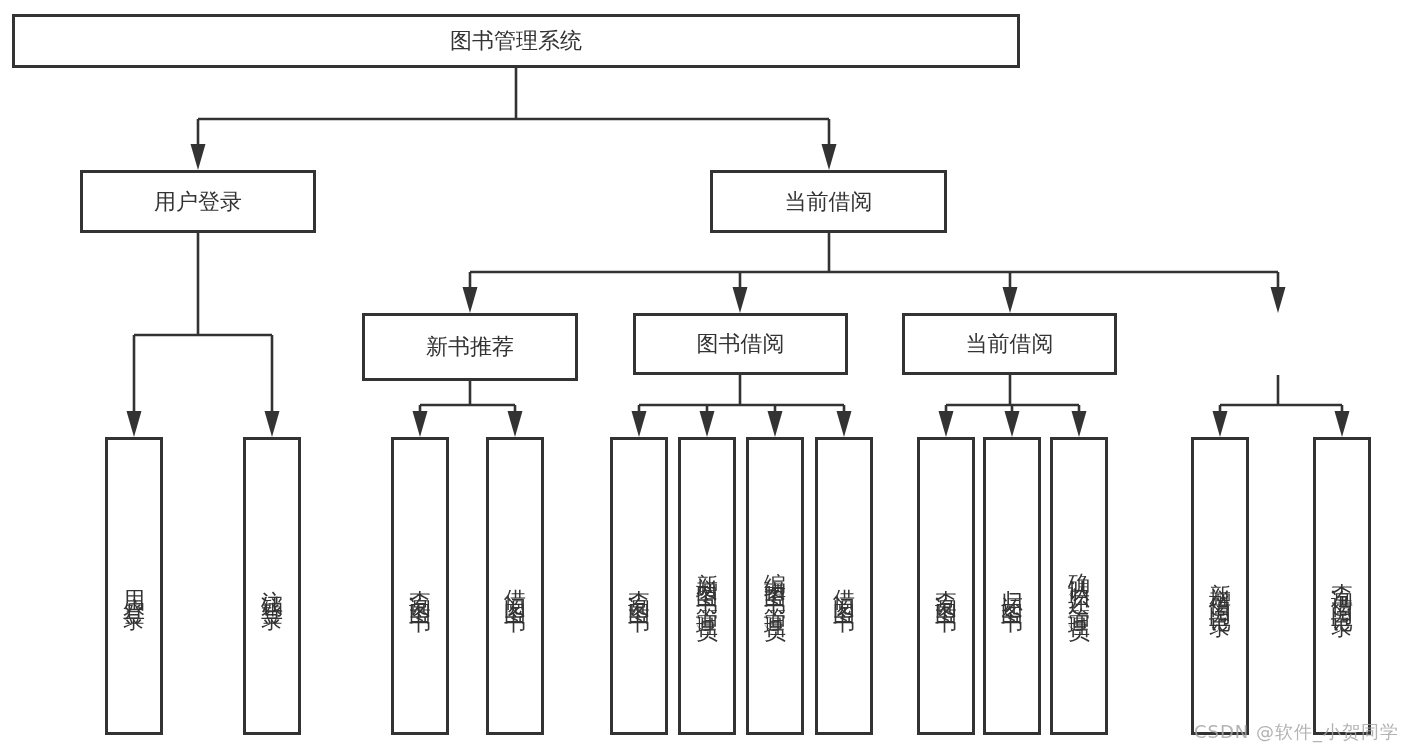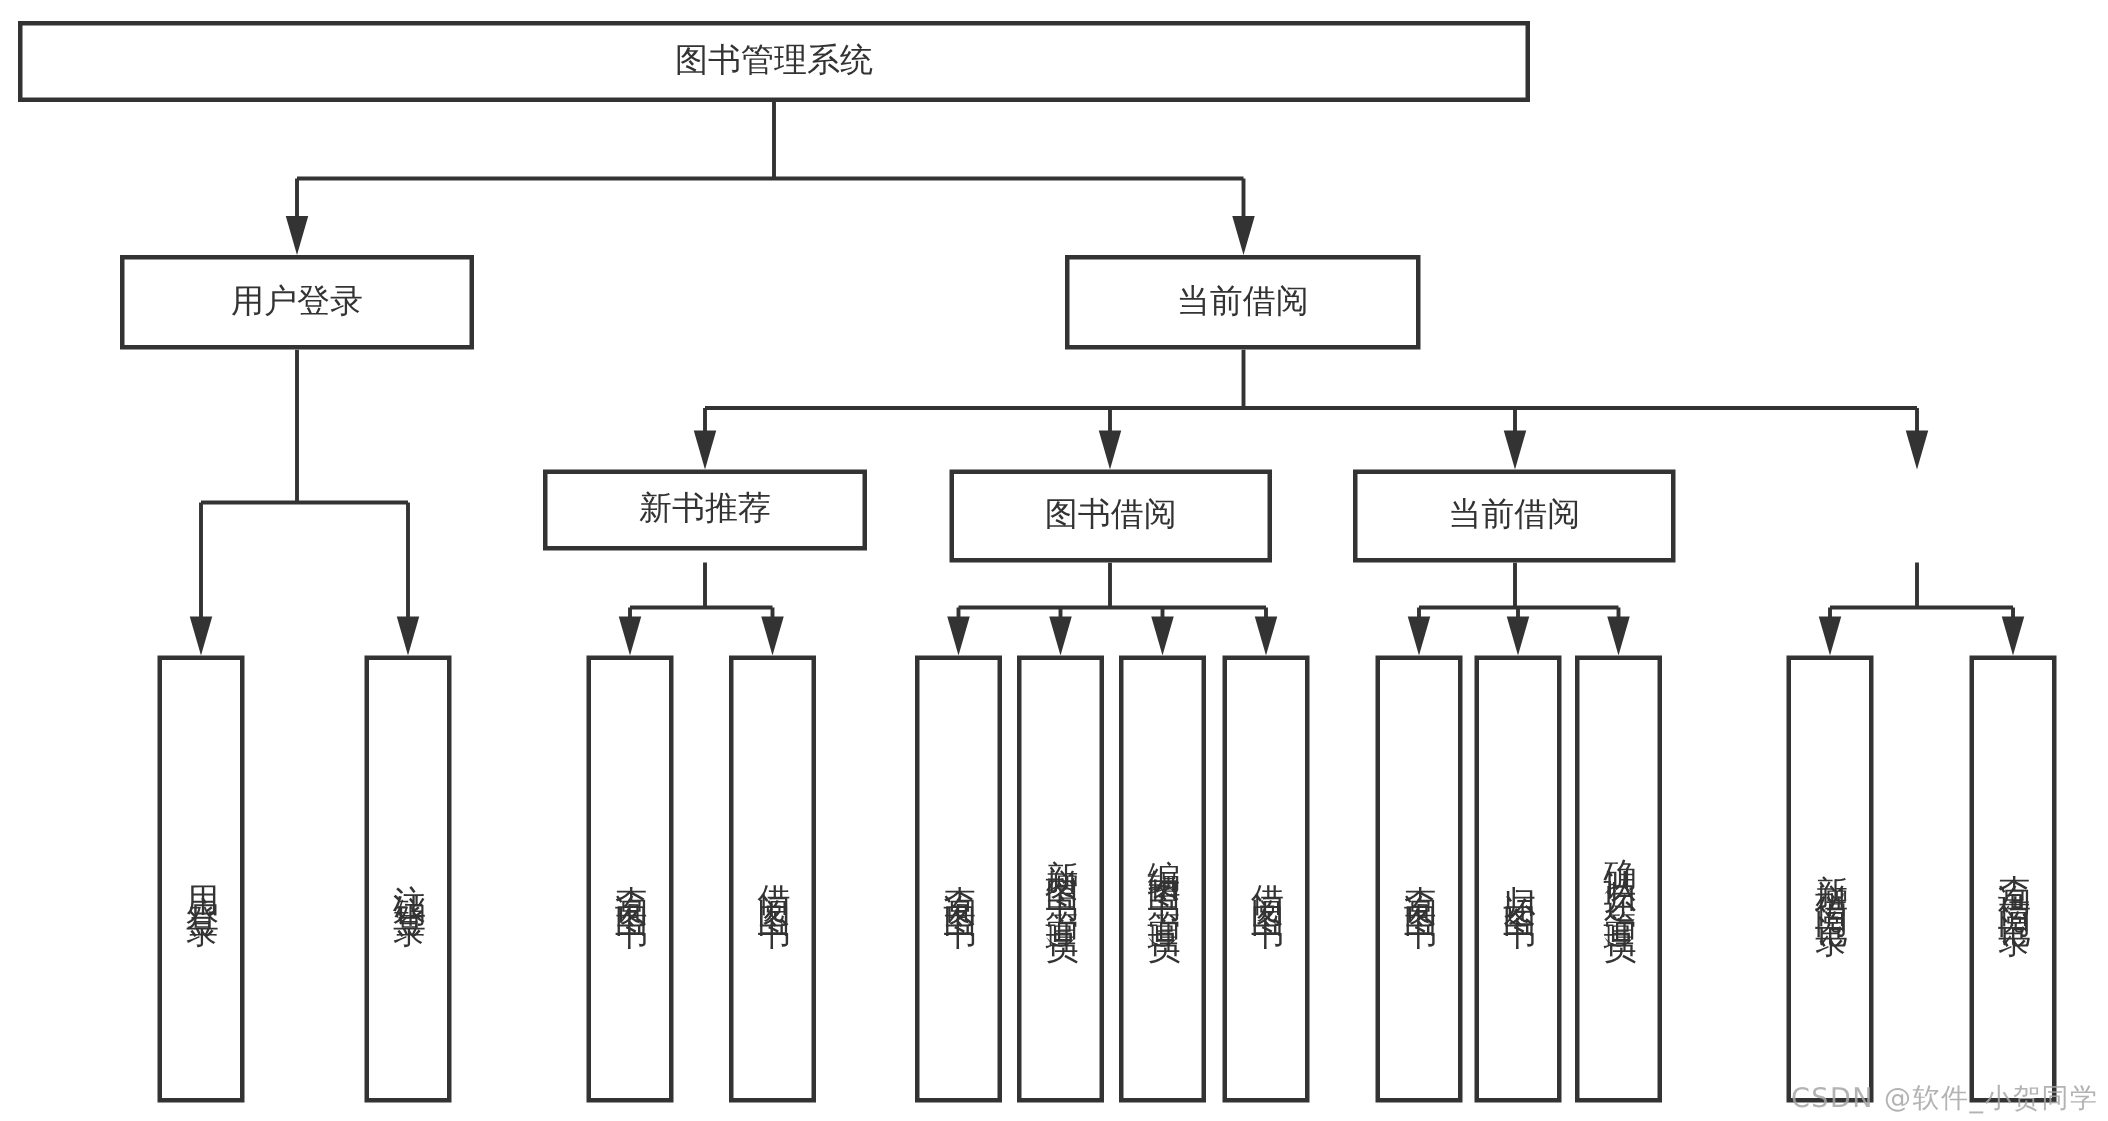--- a/index.html
+++ b/index.html
@@ -131,21 +131,21 @@
     <path class="arrow" d="M1220 437 l-7.5 -26 h15 z"></path>
     <path class="ln" d="M1342 405 V415"></path>
     <path class="arrow" d="M1342 437 l-7.5 -26 h15 z"></path>
   </svg>
 
   <div class="box h" style="left:12px; top:14px; width:1008px; height:54px;">图书管理系统</div>
 
   <div class="box h" style="left:80px; top:170px; width:236px; height:63px;">用户登录</div>
   <div class="box h" style="left:710px; top:170px; width:237px; height:63px;">当前借阅</div>
 
-  <div class="box h" style="left:362px; top:313px; width:216px; height:54px;">新书推荐</div>
+  <div class="box h" style="left:362px; top:313px; width:216px; height:68px;">新书推荐</div>
   <div class="box h" style="left:902px; top:313px; width:215px; height:62px;">当前借阅</div>
   <div class="box h" style="left:633px; top:313px; width:215px; height:62px;">图书借阅</div>
 
   <div class="box v" style="left:105px;">用户登录</div>
   <div class="box v" style="left:243px;">注销登录</div>
 
   <div class="box v" style="left:391px;">查询图书</div>
   <div class="box v" style="left:486px;">借阅图书</div>
 
   <div class="box v" style="left:610px;">查询图书</div>

